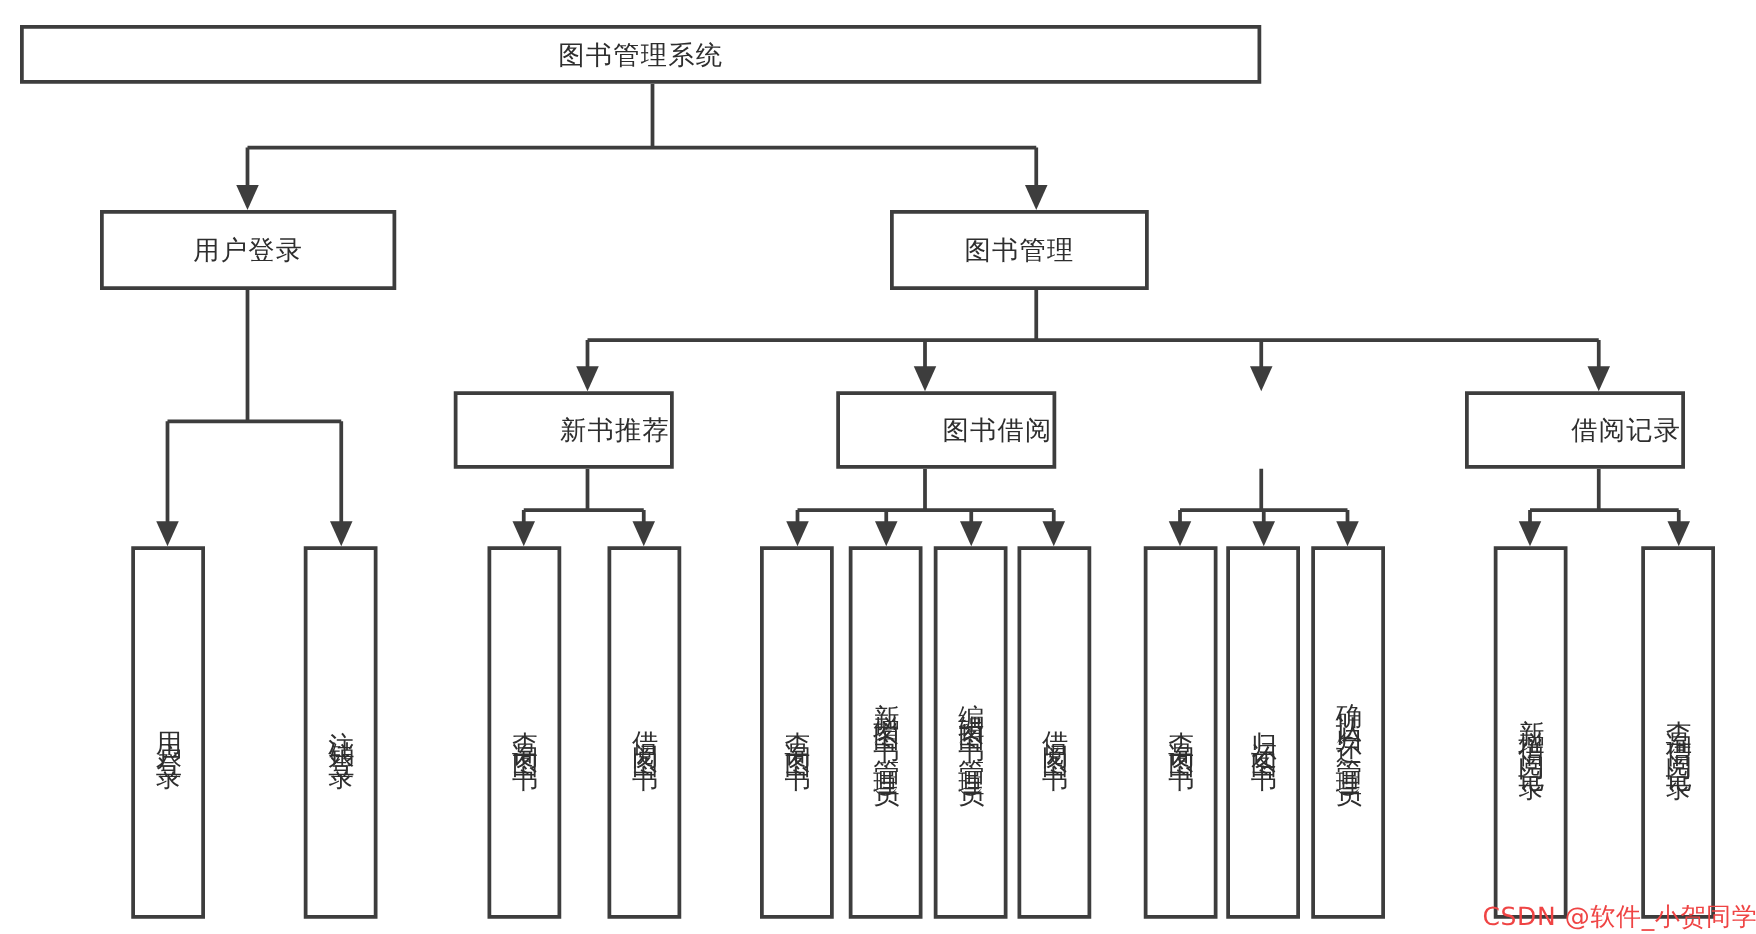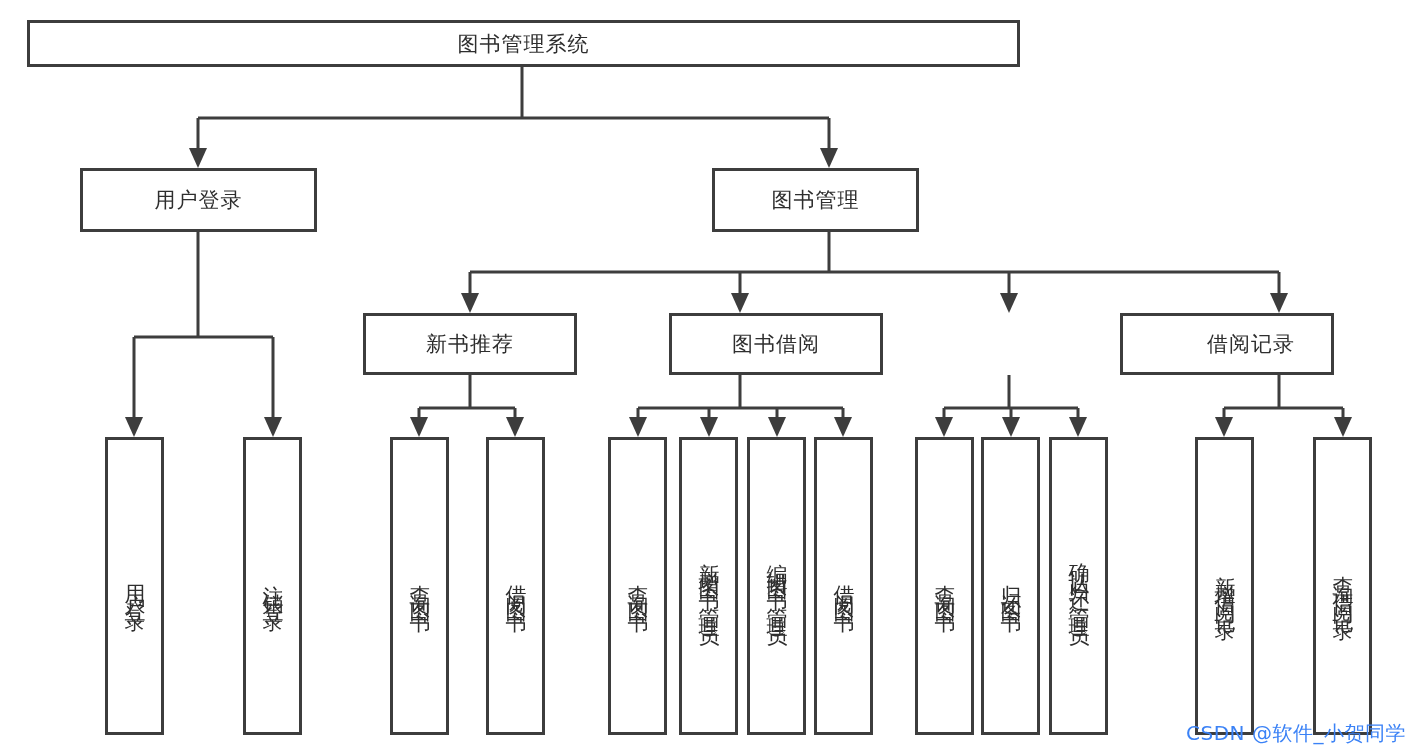--- a/index.html
+++ b/index.html
@@ -21,37 +21,37 @@
     border:3px solid #3d3d3d;
     background:#ffffff;
     display:flex;
     align-items:center;
     justify-content:center;
     z-index:1;
     font-size:21px;
     letter-spacing:1px;
     white-space:nowrap;
   }
-  .node.root{left:27px;top:20px;width:993px;height:47px;justify-content:center;}
+  .node.root{left:16px;top:20px;width:993px;height:47px;justify-content:center;}
   .node.lvl2{top:168px;height:64px;}
-  .node.lvl3{top:313px;height:62px;width:214px;}
+  .node.lvl3{top:313px;height:62px;width:176px;justify-content:flex-end;}
   .node.leaf{top:437px;height:298px;width:59px;}
   .leaf .vtext{
     writing-mode:vertical-rl;
     text-orientation:mixed;
     letter-spacing:9px;
     line-height:1;
     white-space:nowrap;
   }
   .watermark{
     position:absolute;
     left:1186px;top:720px;
     z-index:3;
     font-size:20px;
-    color:#3b82f6;
+    color:#ef4444;
     letter-spacing:0.5px;
     white-space:nowrap;
   }
 </style>
 </head>
 <body>
 
 <div class="canvas">
 
   <svg class="connectors" width="1405" height="747" viewBox="0 0 1405 747" aria-hidden="true">
@@ -100,21 +100,21 @@
   <div class="node lvl2" style="left:712px;width:207px;">
     <span>图书管理</span>
   </div>
 
   <div class="node lvl3" style="left:363px;">
     <span>新书推荐</span>
   </div>
   <div class="node lvl3" style="left:633px;margin-left:36px;">
     <span>图书借阅</span>
   </div>
-  <div class="node lvl3" style="left:1120px;padding-left:48px;">
+  <div class="node lvl3" style="left:1172px;padding-left:48px;">
     <span>借阅记录</span>
   </div>
 
   <div class="node leaf" style="left:105px;">
     <span class="vtext">用户登录</span>
   </div>
   <div class="node leaf" style="left:243px;">
     <span class="vtext">注销登录</span>
   </div>
   <div class="node leaf" style="left:390px;">

